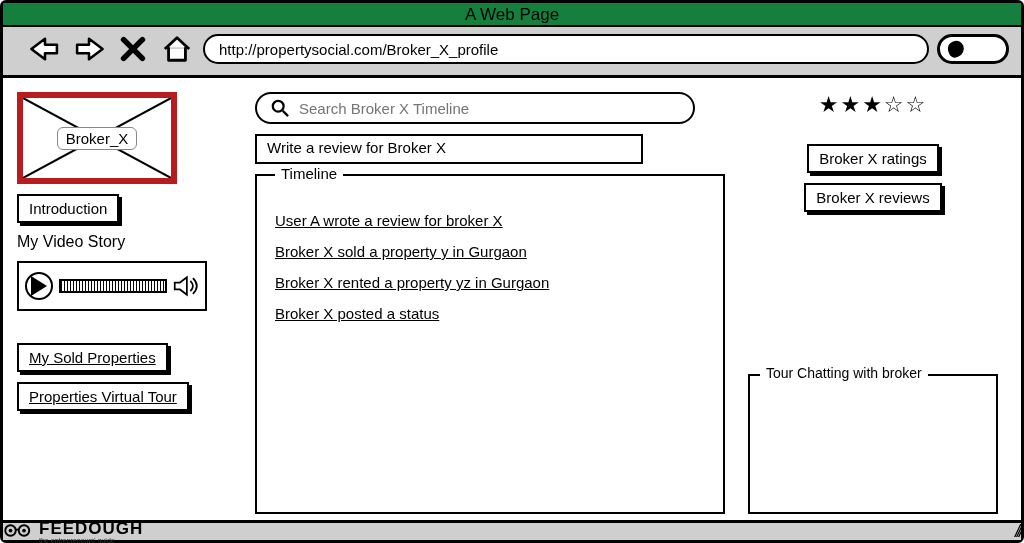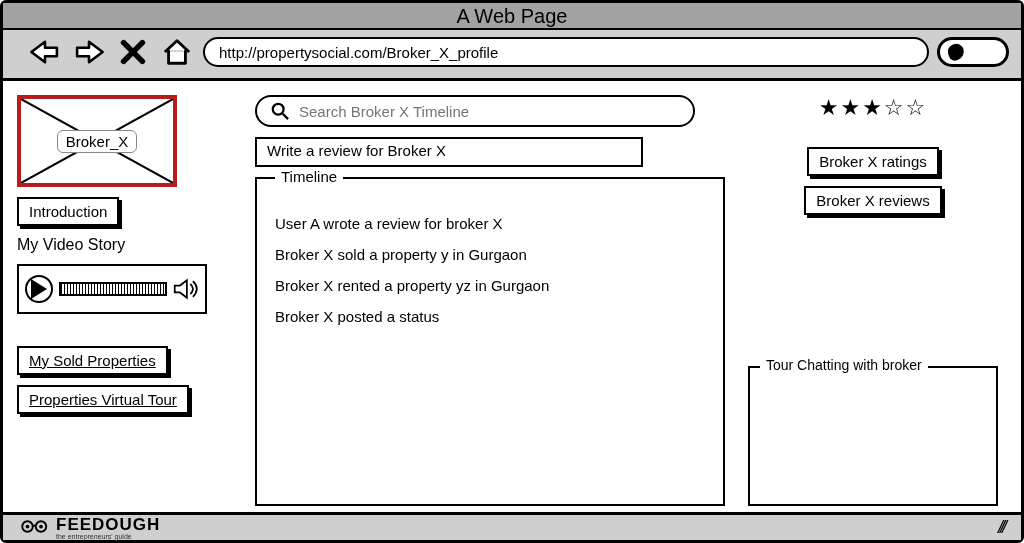--- a/index.html
+++ b/index.html
@@ -15,24 +15,24 @@
     width: 1024px;
     height: 543px;
     border: 3px solid #000;
     border-radius: 6px;
     display: flex;
     flex-direction: column;
     background: #fff;
   }
   .titlebar {
     text-align: center;
-    font-size: 20px;
+    font-size: 17px;
     padding: 2px 0 0 0;
     border-bottom: 2px solid #000;
-    background: #a3a3a3;
+    background: #15803d;
   }
   .toolbar {
     display: flex;
     align-items: center;
     gap: 8px;
     padding: 6px 12px 10px 24px;
     background: #cfcfcf;
     border-bottom: 3px solid #000;
   }
   .nav-icon {
@@ -66,21 +66,21 @@
     display: grid;
     grid-template-columns: 220px 1fr 260px;
     gap: 18px;
     padding: 14px 18px 6px 14px;
     overflow: hidden;
   }
   
   .left { display: flex; flex-direction: column; gap: 10px; }
   .avatar {
     width: 160px; height: 92px;
-    border: 4px solid #b91c1c;
+    border: 6px solid #b91c1c;
     position: relative;
     display: flex; align-items: center; justify-content: center;
     font-size: 15px;
   }
   .avatar svg.cross { position: absolute; inset:0; width:100%; height:100%; }
   .avatar .label { position: relative; background:#fff; border:1px solid #888; border-radius:6px; padding:2px 8px; }
   .wf-btn {
     border: 2px solid #000;
     box-shadow: 3px 3px 0 #000;
     background: #fff;
@@ -131,42 +131,42 @@
     border: 2.5px solid #000;
     padding: 30px 18px 10px 18px;
     position: relative;
     width: 470px;
     flex: 1;
   }
   .timeline .legend {
     position:absolute; top:-11px; left:18px;
     background:#fff; padding: 0 6px; font-size:15px;
   }
-  .timeline .item { font-size:15px; margin: 6px 0 14px 0; }
+  .timeline .item { font-size:15px; margin: 6px 0 14px 0; text-decoration: underline; }
   
   .right { display:flex; flex-direction:column; gap:10px; align-items:center; }
   .stars { font-size: 22px; letter-spacing: 2px; }
   .chatbox {
     border: 2.5px solid #000;
     position: relative;
     width: 250px; height: 140px;
     margin-top: auto;
     padding: 10px;
   }
   .chatbox .legend {
     position:absolute; top:-11px; left:10px;
     background:#fff; padding:0 6px; font-size:14px;
   }
   
   .footer {
-    height: 28px;
+    height: 20px;
     border-top: 3px solid #000;
     background: #cfcfcf;
     display:flex; align-items:center; justify-content: space-between;
-    padding: 0 17px;
+    padding: 0 0;
     font-family: Arial, sans-serif;
   }
   .brand { display:flex; align-items:center; gap:6px; font-weight:900; font-size:17px; letter-spacing:1px; }
   .brand-sub { font-size:7px; font-weight:normal; letter-spacing:0; margin-top:-2px; color:#333; }
   .hatch { font-size:18px; font-style:italic; letter-spacing:-3px; }
   .glasses svg { width:30px; height:18px; }
 </style>
 </head>
 <body>
 

